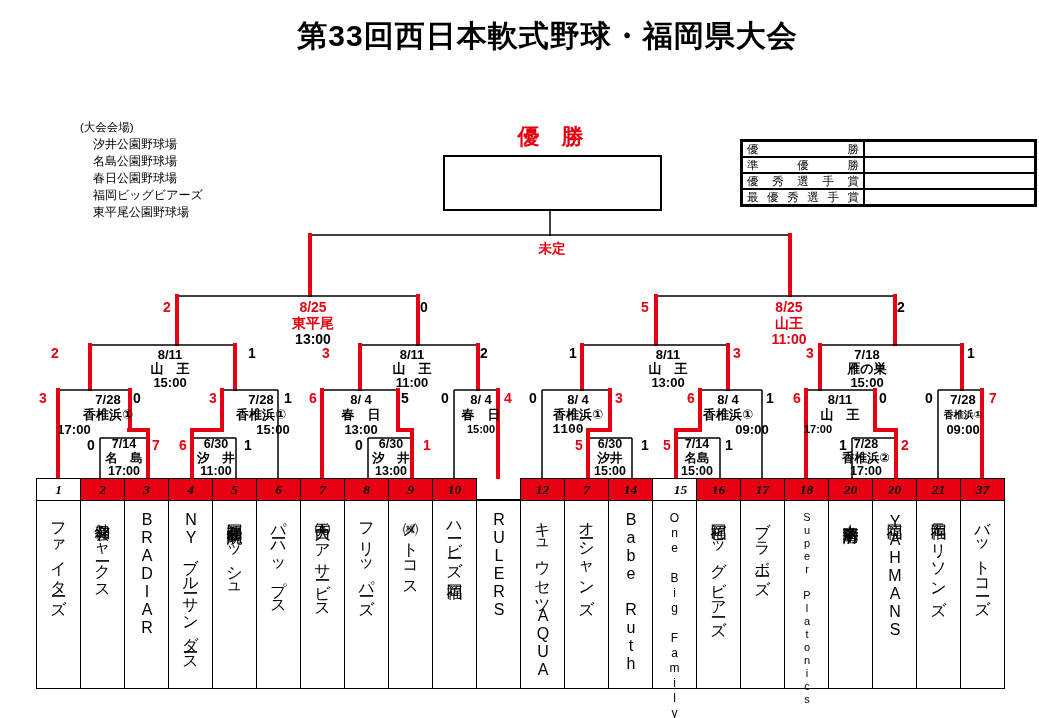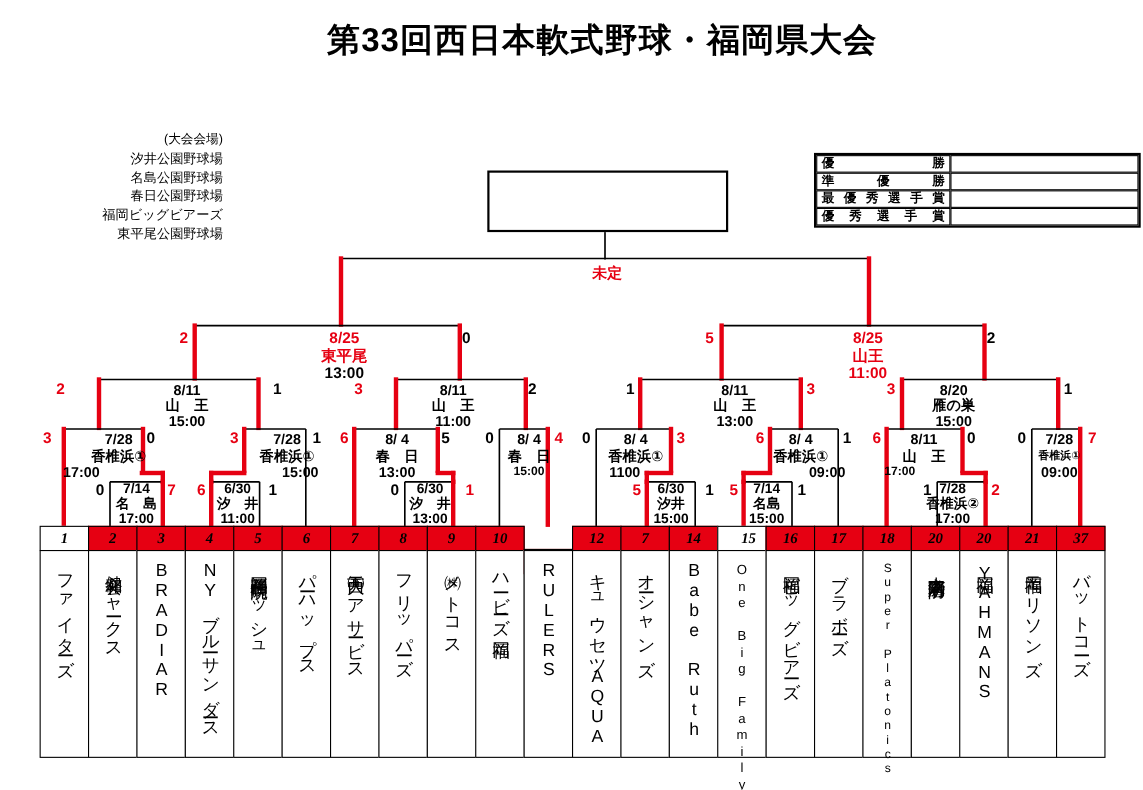--- a/index.html
+++ b/index.html
@@ -1,33 +1,33 @@
 <!DOCTYPE html>
 <html><head>
 <meta charset="utf-8">
 <style>
   html,body{margin:0;padding:0;background:#fff;}
   #stage{position:relative;width:1039px;height:718px;background:#fff;overflow:hidden;
          font-family:"Liberation Sans","DejaVu Sans",sans-serif;color:#000;}
   #title{position:absolute;left:0;right:0;top:16px;text-align:center;font-size:30px;
          font-weight:bold;letter-spacing:1px;transform:translateX(28px);}
-  #venues{position:absolute;left:80px;top:119px;font-size:12px;line-height:17px;text-align:right;}
+  #venues{position:absolute;left:80px;top:119px;font-size:12px;line-height:17px;}
   #venues .vh{font-size:11.5px;}
   #venues .vi{margin-left:13px;}
   #champ-label{position:absolute;left:443px;width:215px;top:122px;text-align:center;
          font-size:22px;font-weight:bold;}
   #champ-box{position:absolute;left:443px;top:155px;width:215px;height:52px;
          border:2px solid #000;background:#fff;}
   #tbd{position:absolute;left:552px;top:240px;transform:translateX(-50%);
          font-size:13.5px;font-weight:bold;}
   #awards{position:absolute;left:740px;top:139px;width:293px;border:2px solid #000;
          border-collapse:collapse;}
   #awards .arow{display:flex;height:16px;}
   #awards .alabel{width:112px;border:1px solid #000;font-size:11.5px;line-height:14px;
-         padding:0 4px;text-align:justify;text-align-last:justify;font-weight:bold;}
+         padding:0 4px;text-align:justify;text-align-last:justify;font-weight:normal;}
   #awards .avalue{flex:1;border:1px solid #000;}
   .mlabel{position:absolute;transform:translateX(-50%);text-align:center;width:max-content;}
   .score{position:absolute;transform:translate(-50%,-50%);font-weight:bold;font-size:14px;}
   .hcell{position:absolute;box-sizing:border-box;border:1px solid #000;display:flex;
          align-items:center;justify-content:center;}
   .hnum{font-family:"Liberation Serif","DejaVu Serif",serif;font-style:italic;
          font-weight:bold;font-size:13.5px;}
   .ncell{position:absolute;box-sizing:border-box;border:1px solid #000;background:#fff;
          display:flex;justify-content:center;padding-top:10px;}
   .vname{writing-mode:vertical-rl;text-orientation:upright;letter-spacing:1px;
@@ -118,37 +118,38 @@
     </svg>
   <div id="title">第33回西日本軟式野球・福岡県大会</div>
   <div id="venues">
     <div class="vh">(大会会場)</div>
   <div class="vi">汐井公園野球場</div>
       <div class="vi">名島公園野球場</div>
       <div class="vi">春日公園野球場</div>
       <div class="vi">福岡ビッグビアーズ</div>
       <div class="vi">東平尾公園野球場</div>
     </div>
+  <div id="champ-label" style="color: rgb(230, 0, 18);">優　勝</div>
   <div id="champ-box"></div>
   <div id="tbd" style="color: rgb(230, 0, 18);">未定</div>
   <div id="awards">
       <div class="arow">
         <div class="alabel">優勝</div>
         <div class="avalue"></div>
       </div>
       <div class="arow">
         <div class="alabel">準優勝</div>
         <div class="avalue"></div>
       </div>
       <div class="arow">
+        <div class="alabel">優秀選手賞</div>
+        <div class="avalue"></div>
+      </div>
+      <div class="arow">
         <div class="alabel">最優秀選手賞</div>
-        <div class="avalue"></div>
-      </div>
-      <div class="arow">
-        <div class="alabel">優秀選手賞</div>
         <div class="avalue"></div>
       </div>
     </div>
   <div id="match-layer">
       <div class="mlabel" style="left: 313px; top: 299px; font-size: 14px; line-height: 16px;">
         <div style="color: rgb(230, 0, 18); font-weight: bold;">8/25</div>
         <div style="color: rgb(230, 0, 18); font-weight: bold;">東平尾</div>
         <div style="font-weight: bold;">13:00</div>
       </div>
       <div class="score" style="left: 167px; top: 307px; color: rgb(230, 0, 18);">2</div>
@@ -175,21 +176,21 @@
       <div class="score" style="left: 326px; top: 353px; color: rgb(230, 0, 18);">3</div>
       <div class="score" style="left: 484px; top: 353px; color: rgb(0, 0, 0);">2</div>
       <div class="mlabel" style="left: 668px; top: 348px; font-size: 13px; line-height: 14px;">
         <div style="font-weight: bold;">8/11</div>
         <div style="font-weight: bold;">山　王</div>
         <div style="font-weight: bold;">13:00</div>
       </div>
       <div class="score" style="left: 573px; top: 353px; color: rgb(0, 0, 0);">1</div>
       <div class="score" style="left: 737px; top: 353px; color: rgb(230, 0, 18);">3</div>
       <div class="mlabel" style="left: 867px; top: 348px; font-size: 13px; line-height: 14px;">
-        <div style="font-weight: bold;">8/20</div>
+        <div style="font-weight: bold;">7/18</div>
         <div style="font-weight: bold;">雁の巣</div>
         <div style="font-weight: bold;">15:00</div>
       </div>
       <div class="score" style="left: 810px; top: 353px; color: rgb(230, 0, 18);">3</div>
       <div class="score" style="left: 971px; top: 353px; color: rgb(0, 0, 0);">1</div>
       <div class="mlabel" style="left: 108px; top: 392px; font-size: 13px; line-height: 15px;">
         <div style="font-weight: bold;">7/28</div>
         <div style="font-weight: bold;">香椎浜①</div>
         <div style="font-weight: bold; position: relative; left: -34px;">17:00</div>
       </div>
@@ -212,21 +213,21 @@
       <div class="mlabel" style="left: 481px; top: 392px; font-size: 13px; line-height: 15px;">
         <div style="font-weight: bold;">8/ 4</div>
         <div style="font-weight: bold;">春　日</div>
         <div style="font-weight: bold; font-size: 11px;">15:00</div>
       </div>
       <div class="score" style="left: 445px; top: 398px; color: rgb(0, 0, 0);">0</div>
       <div class="score" style="left: 508px; top: 398px; color: rgb(230, 0, 18);">4</div>
       <div class="mlabel" style="left: 578px; top: 392px; font-size: 13px; line-height: 15px;">
         <div style="font-weight: bold;">8/ 4</div>
         <div style="font-weight: bold;">香椎浜①</div>
-        <div style="font-weight: bold; position: relative; left: -10px;">1100</div>
+        <div style="font-weight: bold; position: relative; left: -10px; font-family: Liberation Mono, monospace;">1100</div>
       </div>
       <div class="score" style="left: 533px; top: 398px; color: rgb(0, 0, 0);">0</div>
       <div class="score" style="left: 619px; top: 398px; color: rgb(230, 0, 18);">3</div>
       <div class="mlabel" style="left: 728px; top: 392px; font-size: 13px; line-height: 15px;">
         <div style="font-weight: bold;">8/ 4</div>
         <div style="font-weight: bold;">香椎浜①</div>
         <div style="font-weight: bold; position: relative; left: 24px;">09:00</div>
       </div>
       <div class="score" style="left: 691px; top: 398px; color: rgb(230, 0, 18);">6</div>
       <div class="score" style="left: 770px; top: 398px; color: rgb(0, 0, 0);">1</div>

